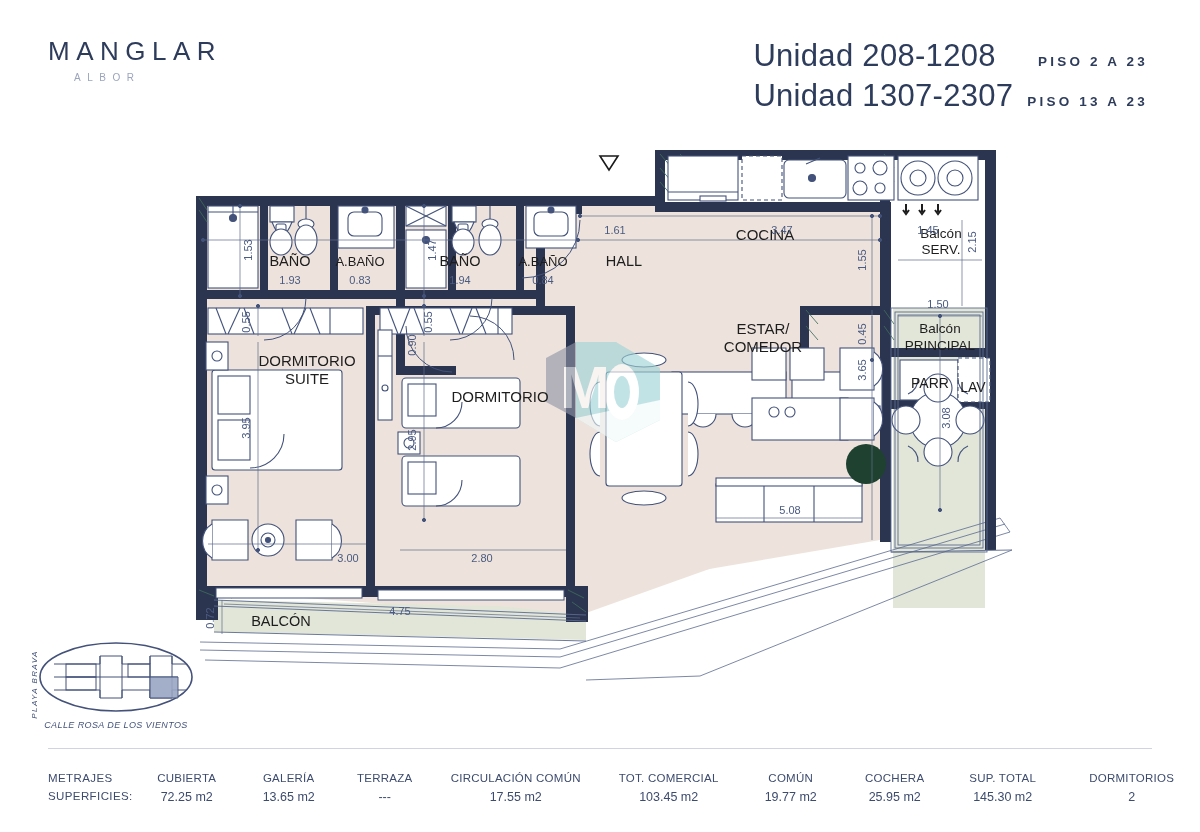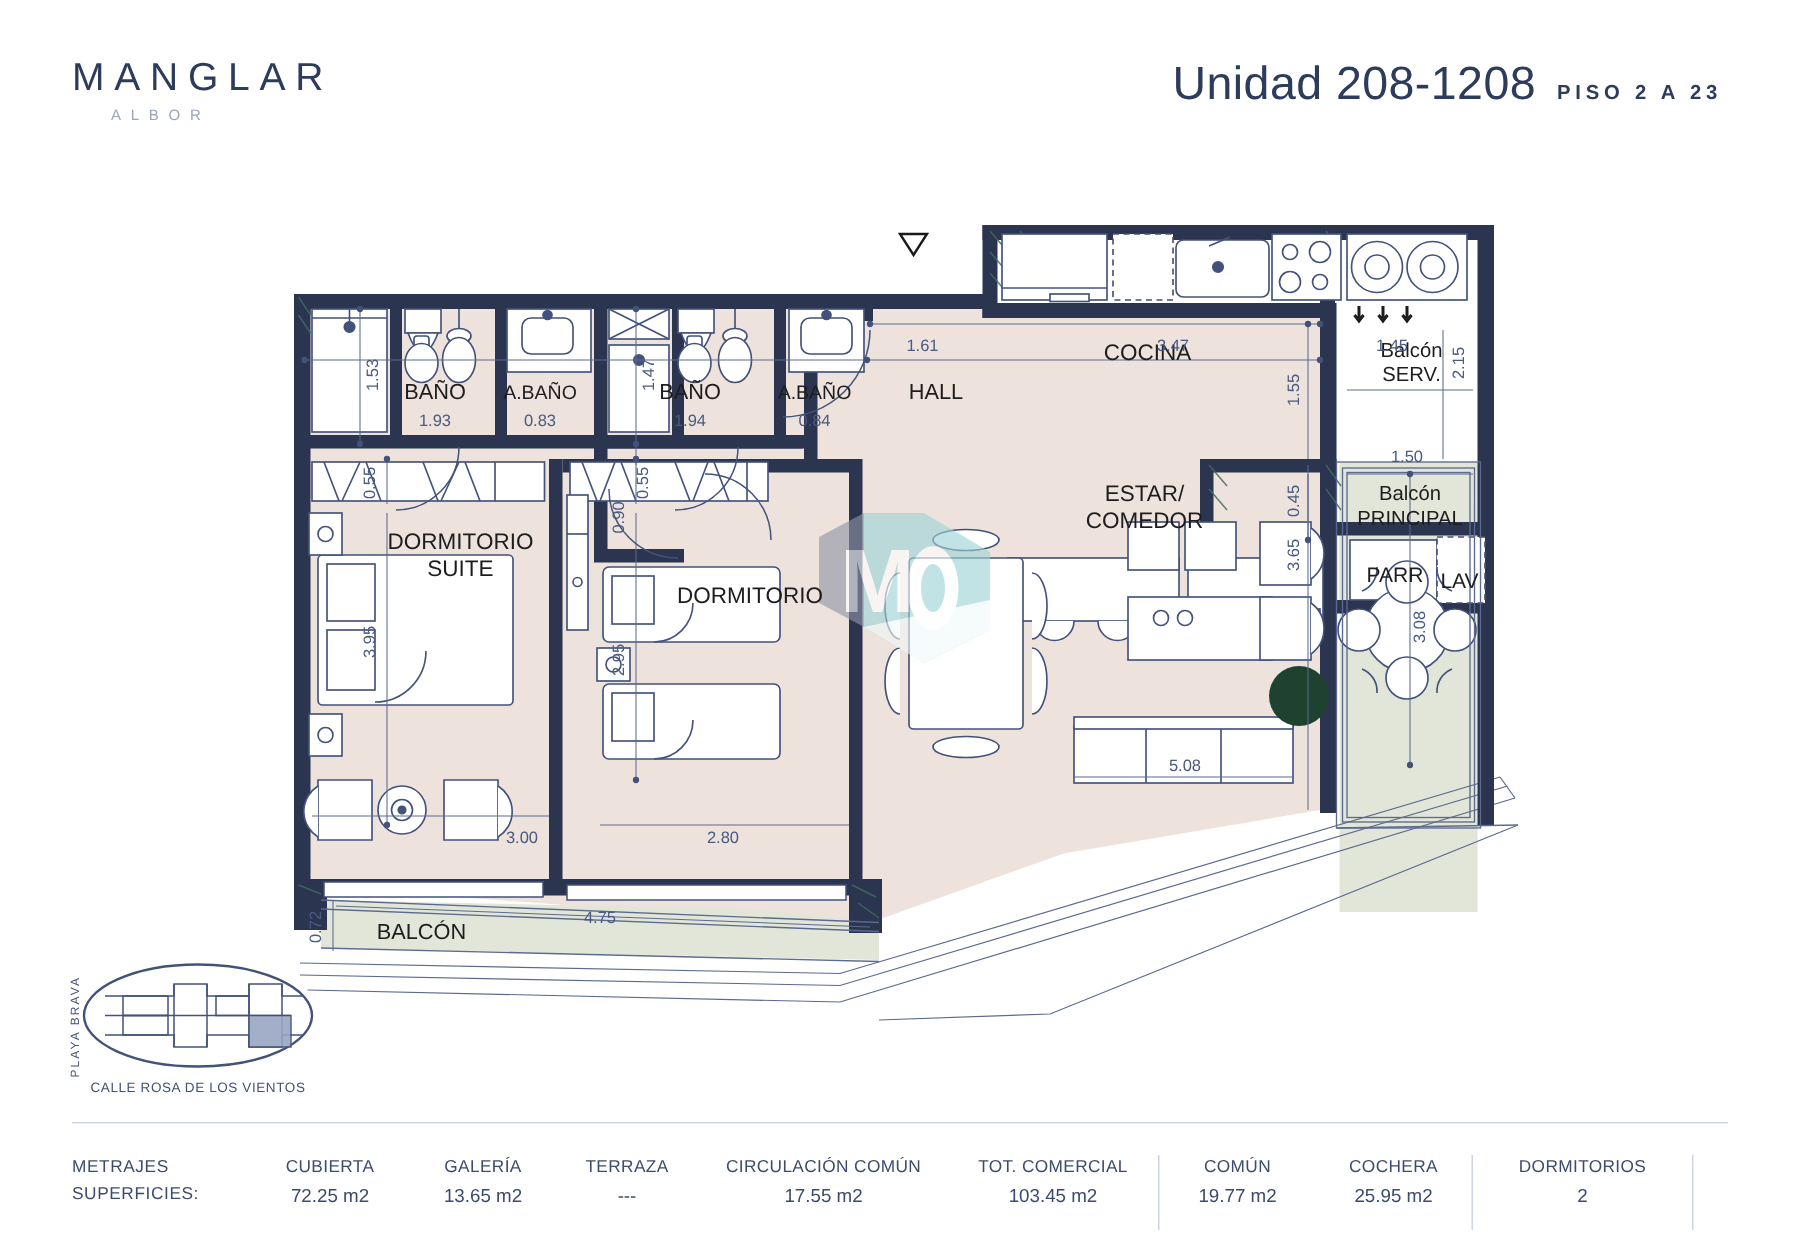--- a/index.html
+++ b/index.html
@@ -26,21 +26,21 @@
   .title-row { display:flex; align-items:baseline; justify-content:space-between; white-space:nowrap; }
   .title-row + .title-row { margin-top: 4px; }
   .unit-txt { font-size:31px; color:#2e3c5c; font-weight:400; letter-spacing:0.3px; }
   .piso-txt { font-size:13.5px; color:#2e3c5c; font-weight:700; letter-spacing:3.2px; margin-left:14px; }
 
   
   .plan { position:absolute; left:0; top:120px; width:1200px; height:620px; }
   .plan svg { display:block; }
 
   
-  .keyplan { position:absolute; left:34px; top:632px; width:180px; height:108px; }
+  .keyplan { position:absolute; left:18px; top:632px; width:180px; height:108px;font-style:italic; }
   .keyplan-vlabel {
     position:absolute; left:-18px; top:48px;
     transform: rotate(-90deg); transform-origin: center;
     font-size:8px; letter-spacing:1.4px; color:#44527a; white-space:nowrap;
   }
   .keyplan-caption {
     position:absolute; left:18px; top:88px; width:160px; text-align:center;
     font-size:9px; letter-spacing:0.4px; color:#44527a; white-space:nowrap;
   }
 
@@ -65,20 +65,24 @@
 
   <div class="brand">
     <div class="brand-name">MANGLAR</div>
     <div class="brand-sub">ALBOR</div>
   </div>
 
   <div class="titles">
     <div class="title-row">
       <span class="unit-txt">Unidad 208-1208</span>
       <span class="piso-txt">PISO 2 A 23</span>
+    </div>
+    <div class="title-row">
+      <span class="unit-txt">Unidad 1307-2307</span>
+      <span class="piso-txt">PISO 13 A 23</span>
     </div>
   </div>
 
   <div class="plan">
   <svg width="1200" height="620" viewBox="0 0 1200 620" xmlns="http://www.w3.org/2000/svg">
     <defs>
       <clipPath id="balcPpalClip">
             <rect x="890" y="188" width="105" height="300"></rect>
           </clipPath>
     </defs>
@@ -542,20 +546,24 @@
 
     <div class="grp">
       <div class="fcol" style="width:104px">
         <div class="fhead">COMÚN</div>
         <div class="fval">19.77 m2</div>
       </div>
       <div class="fcol" style="width:104px">
         <div class="fhead">COCHERA</div>
         <div class="fval">25.95 m2</div>
       </div>
+      <div class="fcol" style="width:112px">
+        <div class="fhead">SUP. TOTAL</div>
+        <div class="fval">145.30 m2</div>
+      </div>
     </div>
 
     <div class="fsep"></div>
 
     <div class="grp">
       <div class="fcol" style="width:146px">
         <div class="fhead">DORMITORIOS</div>
         <div class="fval">2</div>
       </div>
     </div>

